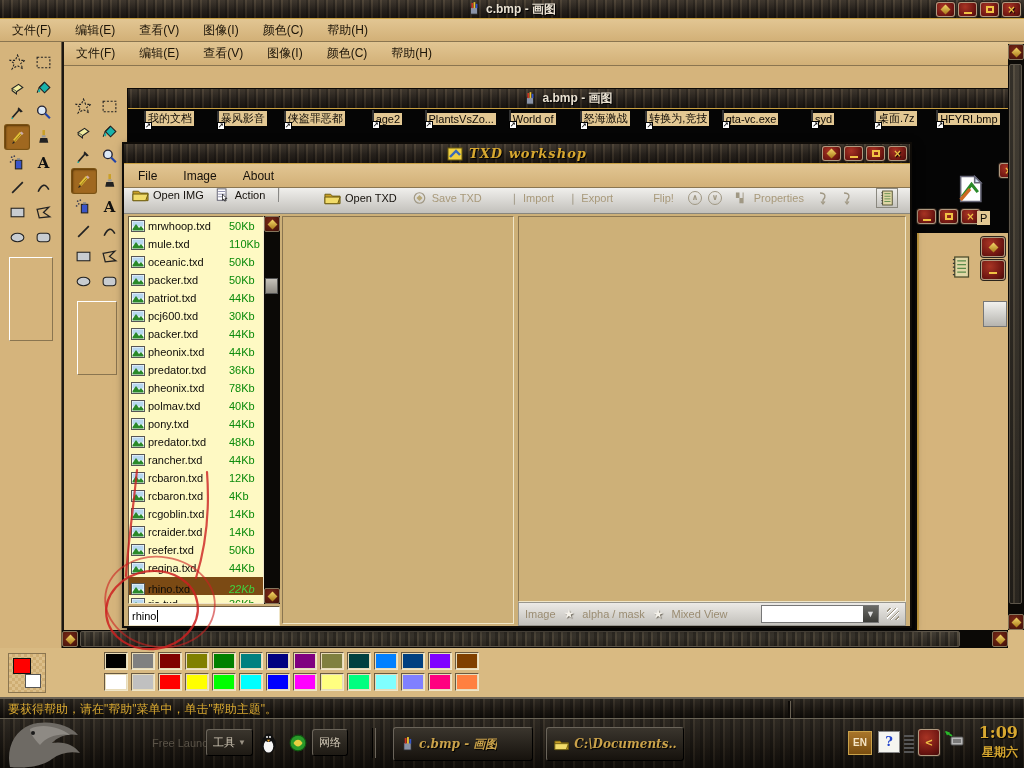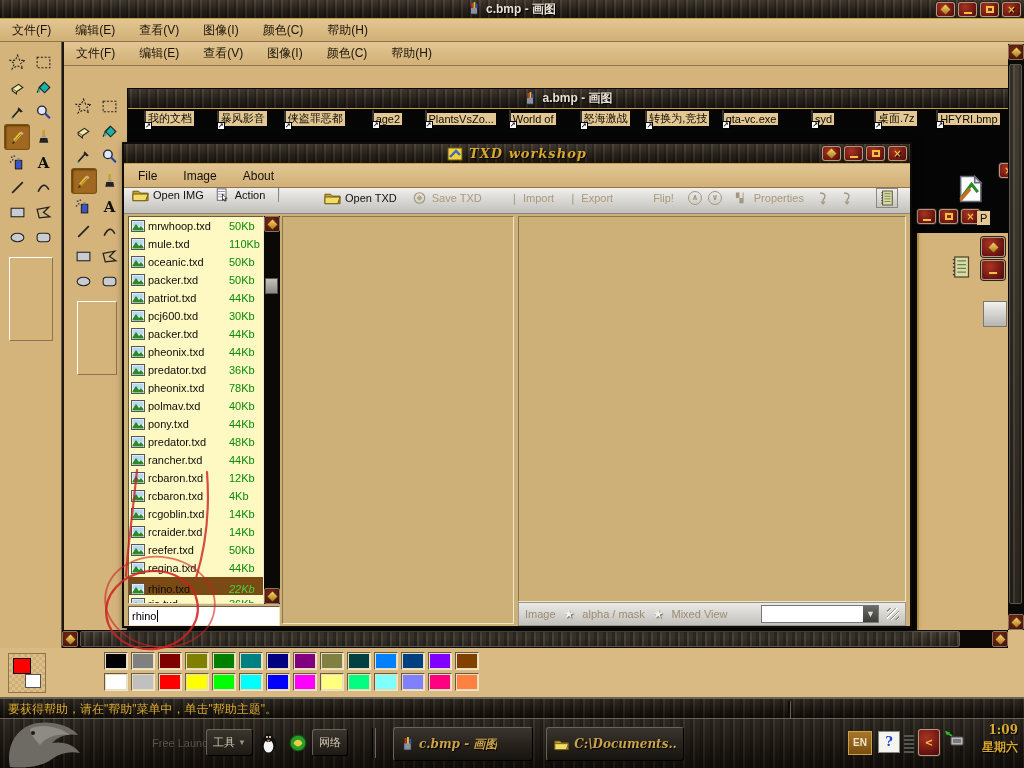--- a/index.html
+++ b/index.html
@@ -116,21 +116,21 @@
   .sep{position:absolute;left:372px;top:9px;width:4px;height:30px;border-left:1px solid #000;border-right:1px solid #6a645a;}
   .taskbtn{position:absolute;top:8px;height:34px;background:linear-gradient(180deg,#3a352d,#16120d);border:1px solid;border-color:#6a645a #000 #000 #6a645a;border-radius:3px;display:flex;align-items:center;gap:5px;padding:0 7px;}
   .taskbtn .tl{font-family:"DejaVu Serif",serif;font-style:italic;font-weight:bold;color:#caa24a;font-size:12px;white-space:nowrap;overflow:hidden;text-shadow:1px 1px 1px #000;}
   .glow{width:22px;height:22px;border-radius:50%;background:radial-gradient(circle,#ffffff 20%,#cfd8e8 45%,rgba(255,255,255,0) 72%);display:flex;align-items:center;justify-content:center;}
   .enchip{position:absolute;left:848px;top:12px;width:24px;height:24px;background:linear-gradient(180deg,#a8752a,#7a4e10);border:1px solid #caa24a;color:#f5e5c5;font:bold 10px/22px "Liberation Sans",sans-serif;text-align:center;}
   .qchip{position:absolute;left:878px;top:12px;width:22px;height:22px;background:#f5f5f0;border:1px solid #888;color:#2244cc;font:bold 13px/20px "DejaVu Serif",serif;text-align:center;}
   .trayg{position:absolute;left:904px;top:16px;width:10px;height:18px;background:repeating-linear-gradient(180deg,#555 0 2px,transparent 2px 4px);}
   .chev{position:absolute;left:918px;top:10px;width:22px;height:27px;}
   .usb{position:absolute;left:944px;top:12px;}
   .clock{position:absolute;right:6px;top:4px;text-align:right;font-family:"DejaVu Serif",serif;font-weight:bold;color:#d8a830;text-shadow:1px 1px 1px #000;}
-  .clock .t1{font-size:12px;}
+  .clock .t1{font-size:16px;}
   .clock .t2{font-size:12px;margin-top:2px;}
 
   .anno{position:absolute;left:90px;top:450px;width:160px;height:215px;z-index:55;pointer-events:none;}
 </style>
 </head>
 <body>
 
 <svg width="0" height="0" style="position:absolute">
   <defs>
     <symbol id="i-file" viewBox="0 0 14 12">

